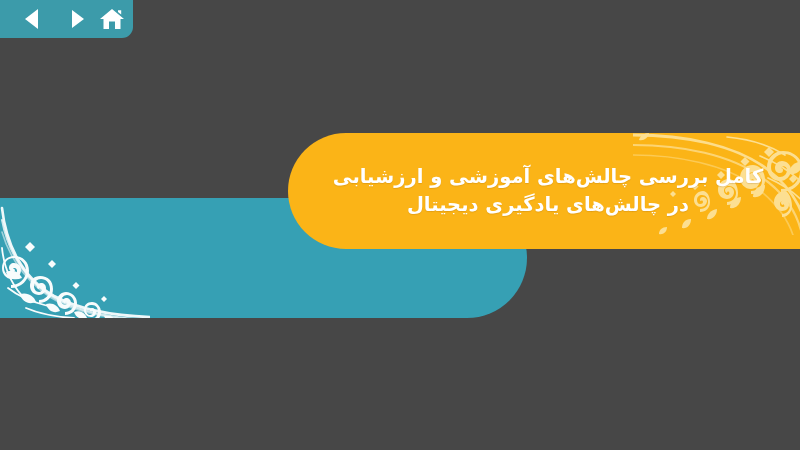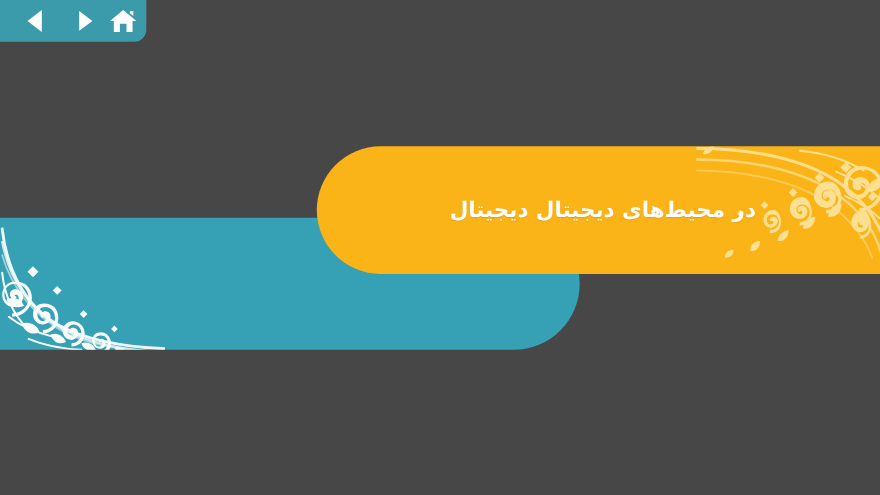--- a/index.html
+++ b/index.html
@@ -150,21 +150,22 @@
         <path d="M16 2 c-5 0 -9 3 -10 7 5 1 9 -2 10 -7z"></path>
       </g>
       <g fill="none" stroke="#FDE7A8" stroke-width="1.7" stroke-linecap="round">
         <path d="M175 58 c-12 -14 -28 -25 -48 -33"></path>
         <path d="M175 76 c-10 -12 -24 -22 -40 -29"></path>
         <path d="M94 6 c22 2 42 8 58 18"></path>
       </g>
     </svg>
 
     <div class="banner-text">
-      <span class="line">در محیط‌های دیجیتال دیجیتال</span>
+      <span class="line">کامل بررسی چالش‌های آموزشی و ارزشیابی</span>
+      <span class="line">در چالش‌های یادگیری دیجیتال</span>
     </div>
   </div>
 
   <div class="navbar">
     <button class="nav-btn" title="previous">
       <svg width="20" height="22" viewBox="0 0 20 22" xmlns="http://www.w3.org/2000/svg">
         <path d="M16 1 L16 21 L3 11 Z" fill="#FFFFFF"></path>
       </svg>
     </button>
     <button class="nav-btn" title="next">

